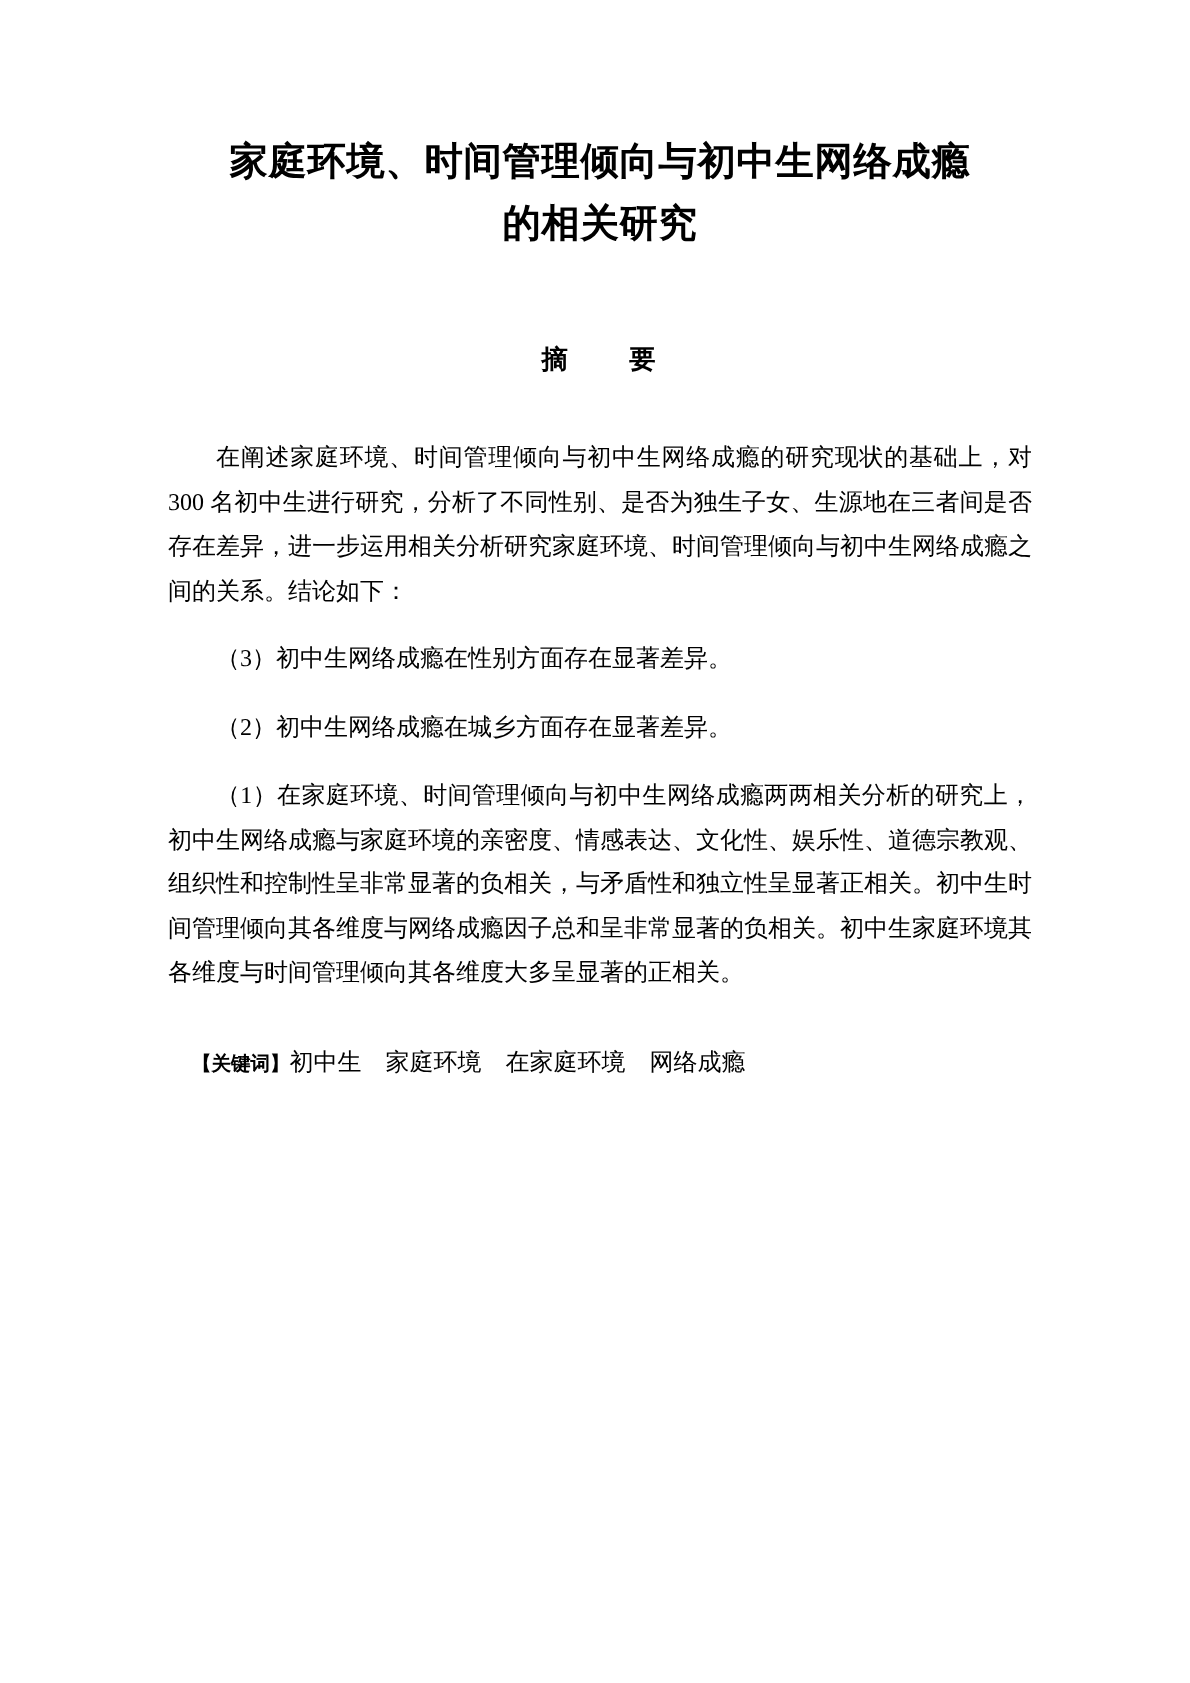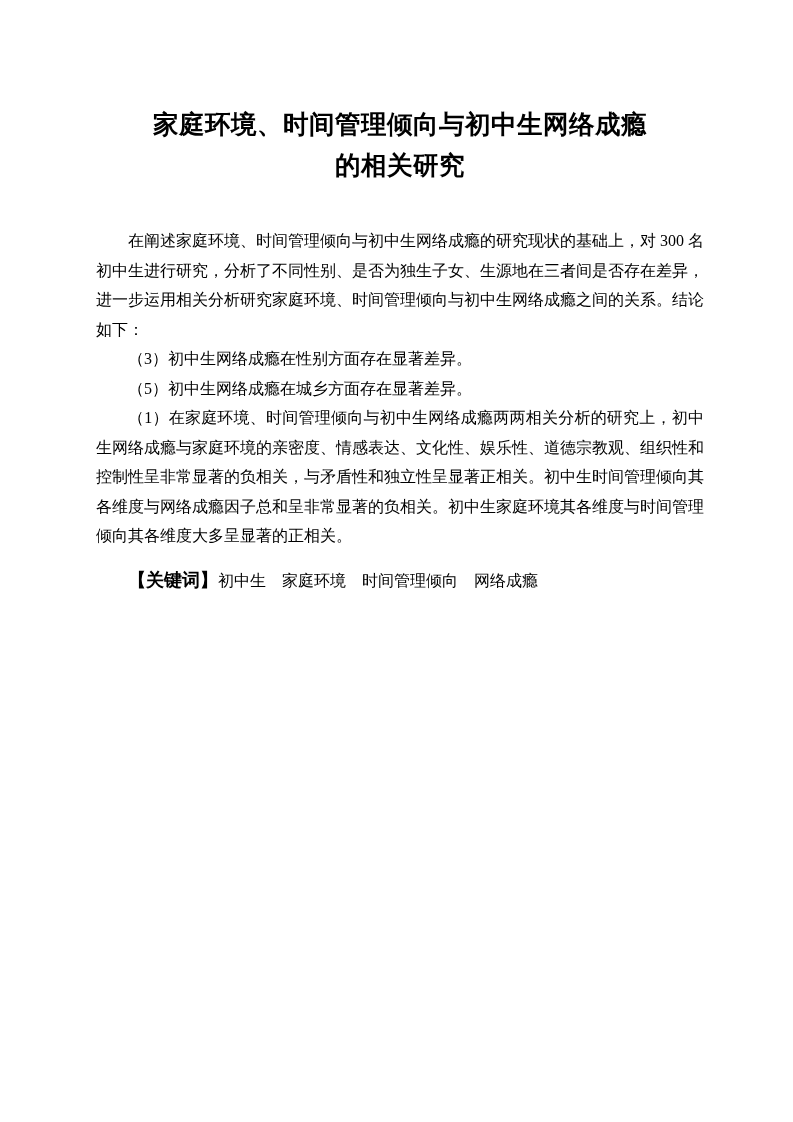--- a/index.html
+++ b/index.html
@@ -23,21 +23,21 @@
     position: relative;
     background: #ffffff;
   }
   .content {
     position: absolute;
     left: 96px;
     top: 0;
     width: 608px;
   }
   .doc-title {
-    margin: 16px;
+    margin: 0;
     padding-top: 88px;
     font-family: "DejaVu Sans", "Liberation Sans", sans-serif;
     font-weight: bold;
     font-size: 25.5px;
     line-height: 41px;
     text-align: center;
     letter-spacing: 0.5px;
     color: #000;
   }
   .doc-title .line2 {
@@ -49,62 +49,63 @@
     font-family: "DejaVu Sans", "Liberation Sans", sans-serif;
     font-weight: bold;
     font-size: 17.5px;
     text-align: center;
     letter-spacing: 2px;
   }
   .abstract-body {
     padding-top: 24px;
   }
   p.para {
-    margin: 0;
+    margin: 16px;
     font-size: 16px;
     line-height: 29.5px;
     text-align: justify;
     text-justify: inter-ideograph;
     font-family: "Liberation Serif", "DejaVu Serif", serif;
   }
   p.indent2 {
     text-indent: 32px;
   }
   .keywords {
     padding-top: 14px;
     font-size: 16px;
     line-height: 29.5px;
     text-indent: 32px;
   }
   .keywords .kw-label {
     font-family: "DejaVu Sans", "Liberation Sans", sans-serif;
     font-weight: bold;
-    font-size: 18px;
+    font-size: 13px;
   }
   .keywords .kw-values {
     font-family: "Liberation Serif", "DejaVu Serif", serif;
   }
 </style>
 </head>
 <body>
 
 <div class="page">
   <div class="content">
 
     <h1 class="doc-title">
       <span>家庭环境、时间管理倾向与初中生网络成瘾</span>
       <span class="line2">的相关研究</span>
     </h1>
 
+    <h2 class="section-heading">摘　　要</h2>
 
     <div class="abstract-body">
       <p class="para indent2">在阐述家庭环境、时间管理倾向与初中生网络成瘾的研究现状的基础上，对 300 名初中生进行研究，分析了不同性别、是否为独生子女、生源地在三者间是否存在差异，进一步运用相关分析研究家庭环境、时间管理倾向与初中生网络成瘾之间的关系。结论如下：</p>
       <p class="para indent2">（3）初中生网络成瘾在性别方面存在显著差异。</p>
-      <p class="para indent2">（5）初中生网络成瘾在城乡方面存在显著差异。</p>
+      <p class="para indent2">（2）初中生网络成瘾在城乡方面存在显著差异。</p>
       <p class="para indent2">（1）在家庭环境、时间管理倾向与初中生网络成瘾两两相关分析的研究上，初中生网络成瘾与家庭环境的亲密度、情感表达、文化性、娱乐性、道德宗教观、组织性和控制性呈非常显著的负相关，与矛盾性和独立性呈显著正相关。初中生时间管理倾向其各维度与网络成瘾因子总和呈非常显著的负相关。初中生家庭环境其各维度与时间管理倾向其各维度大多呈显著的正相关。</p>
     </div>
 
     <div class="keywords">
-      <span class="kw-label">【关键词】</span><span class="kw-values">初中生　家庭环境　时间管理倾向　网络成瘾</span>
+      <span class="kw-label">【关键词】</span><span class="kw-values">初中生　家庭环境　在家庭环境　网络成瘾</span>
     </div>
 
   </div>
 </div>
 
 </body></html>

